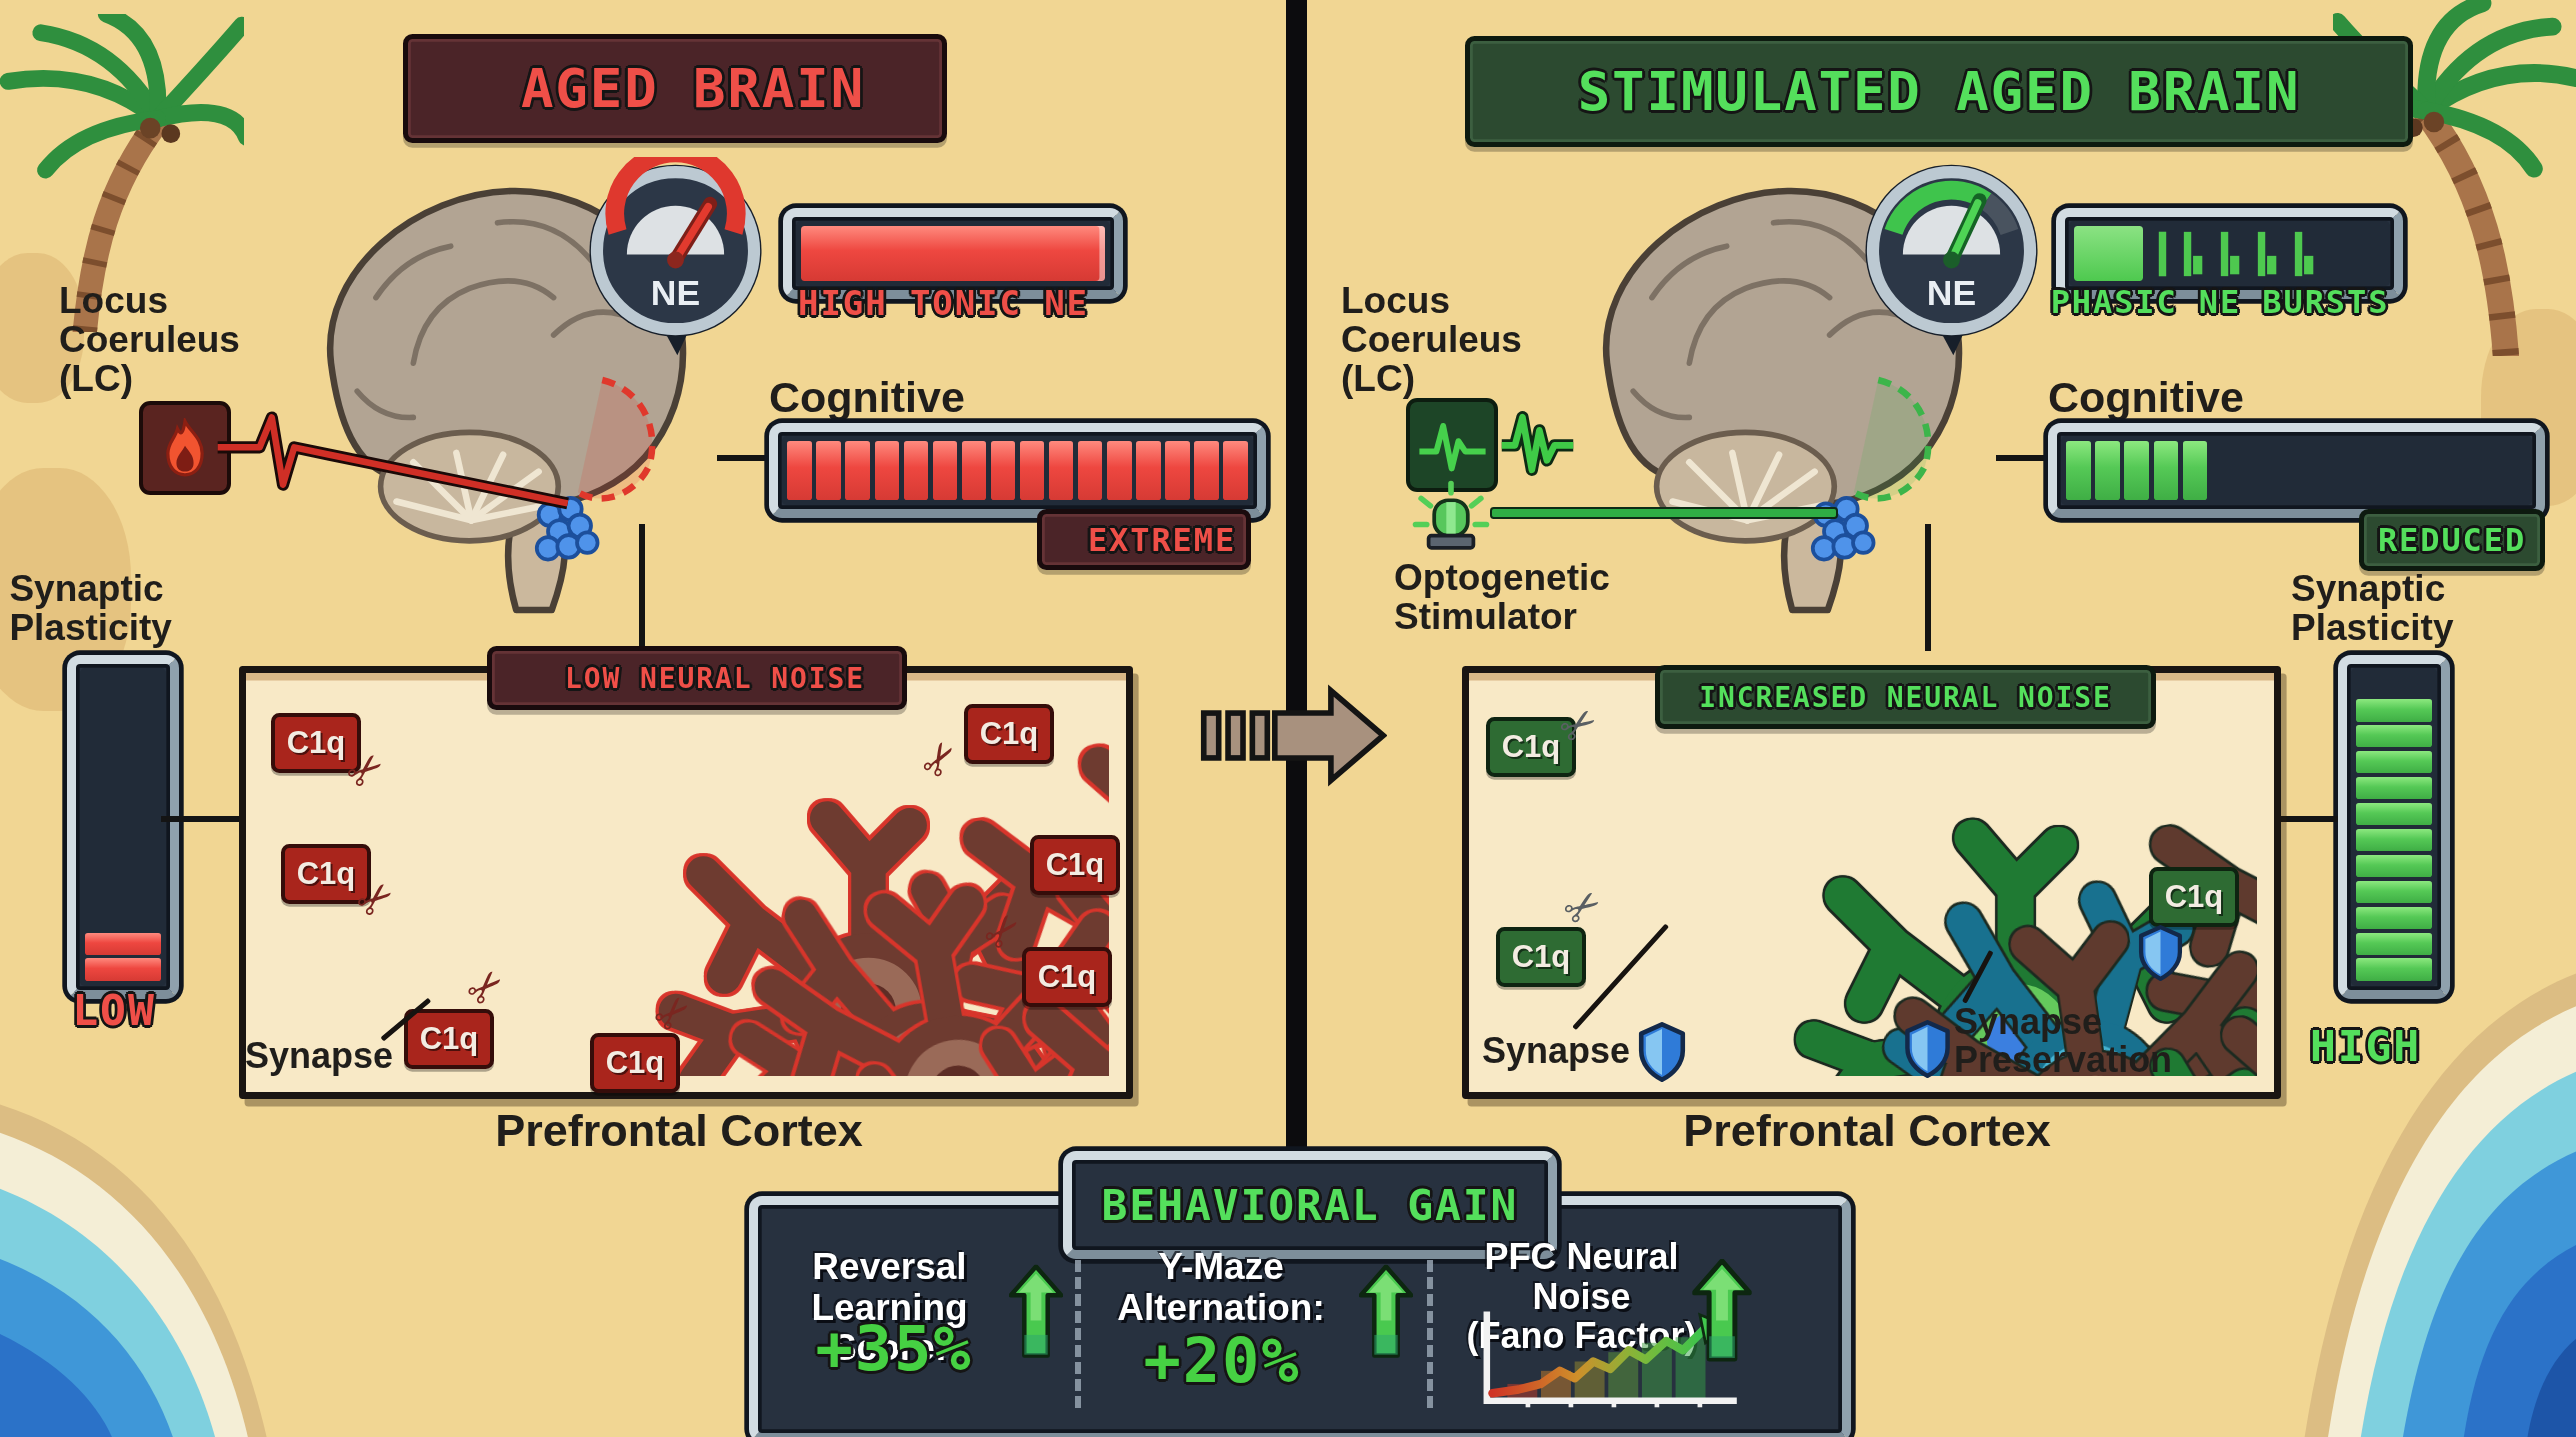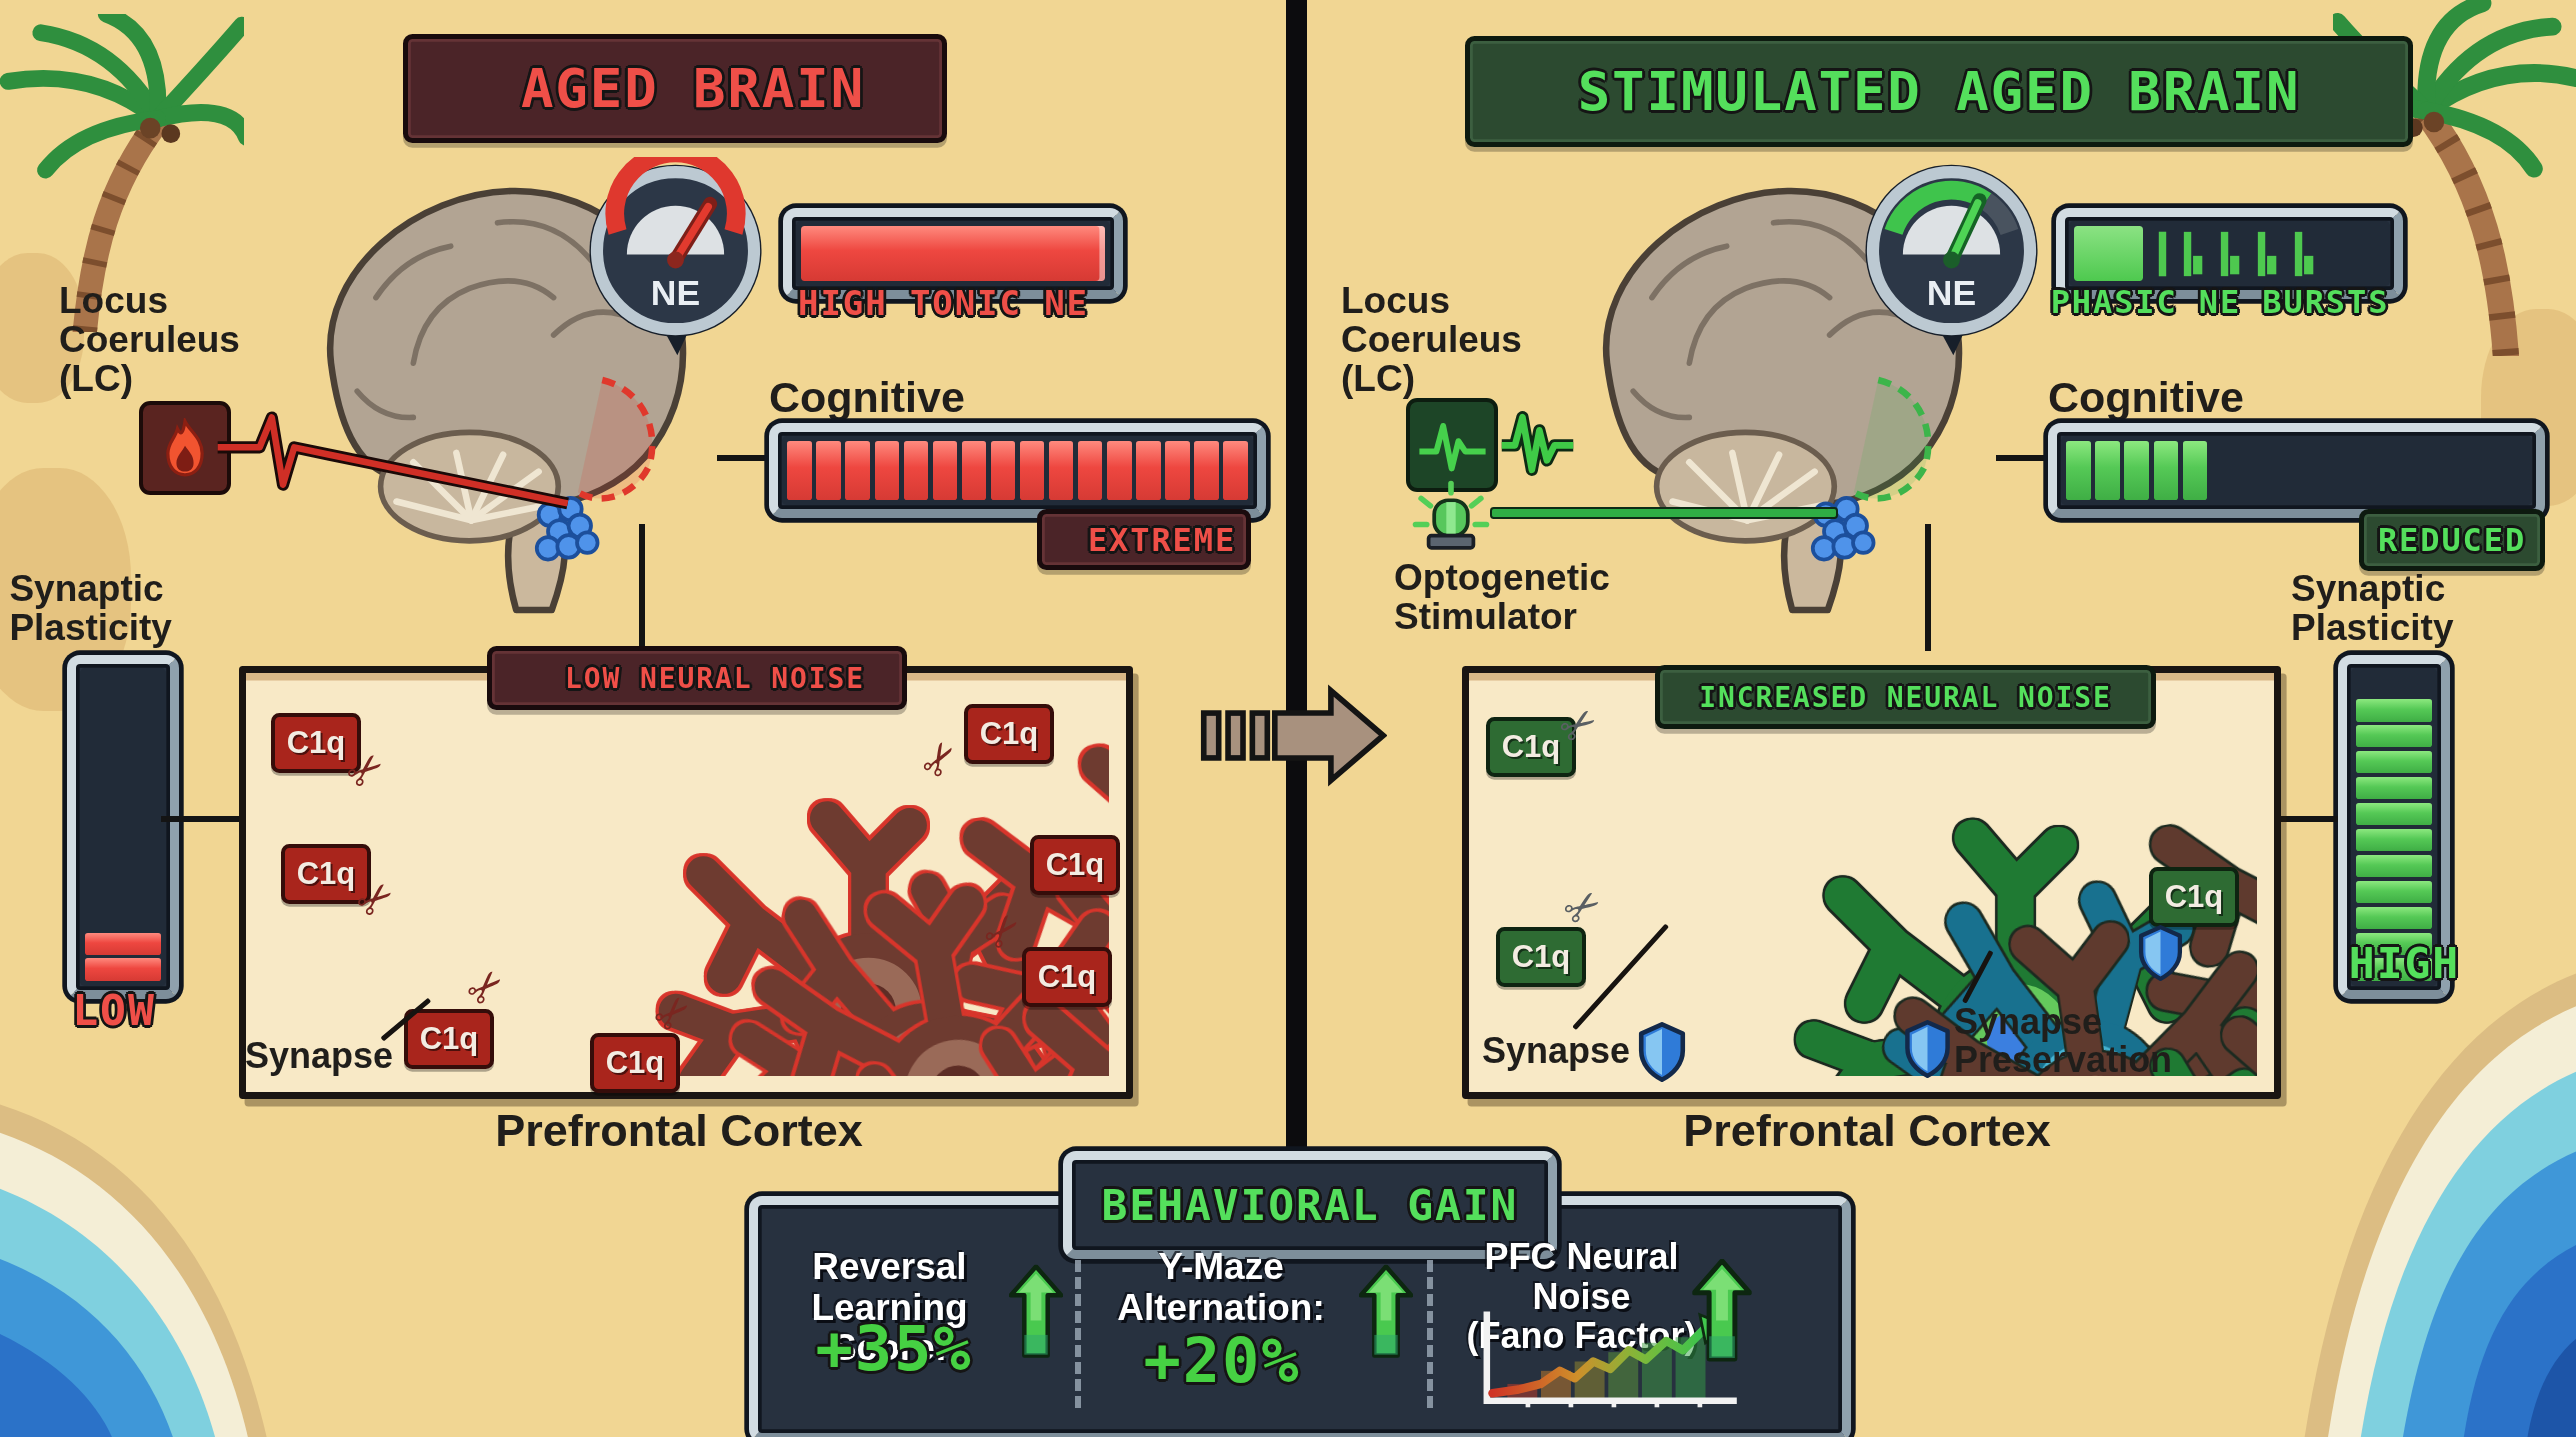--- a/index.html
+++ b/index.html
@@ -445,21 +445,21 @@
         <div class="seg seg-on"></div>
         <div class="seg seg-on"></div>
         <div class="seg seg-on"></div>
         <div class="seg seg-on"></div>
         <div class="seg seg-on"></div>
         <div class="seg seg-on"></div>
         <div class="seg seg-on"></div>
         <div class="seg seg-off"></div>
       </div>
   </div>
-  <div class="abs px o-dark green-px z3" style="left:2310px;top:938px;width:150px;font-size:43px;text-align:right">HIGH</div>
+  <div class="abs px o-dark green-px z3" style="left:2310px;top:1021px;width:150px;font-size:43px;text-align:left">HIGH</div>
   <div class="abs conn z3" style="left:2267px;top:816px;width:71px;height:5.6px"></div>
 
   <div class="abs conn z3" style="left:1925px;top:524px;width:5.6px;height:127px"></div>
   <div class="noisebox" style="left:1462px;top:666px;width:805px;height:419px"></div>
   <svg class="abs z4" style="left:1471px;top:683px" width="786" height="393" viewBox="0 0 840 420">
     <use href="#neuron" class="nu n-green dark-out" transform="translate(120,150) scale(1.1)"></use>
     <use href="#neuron" class="nu n-teal dark-out" transform="translate(290,115) scale(1.05) rotate(15)"></use>
     <use href="#neuron" class="nu n-brown2 dark-out" transform="translate(460,145) scale(1.1) rotate(-10)"></use>
     <use href="#neuron" class="nu n-green dark-out" transform="translate(625,115) scale(1.05) rotate(8)"></use>
     <use href="#neuron" class="nu n-teal dark-out" transform="translate(770,150) scale(1.0) rotate(-16)"></use>

